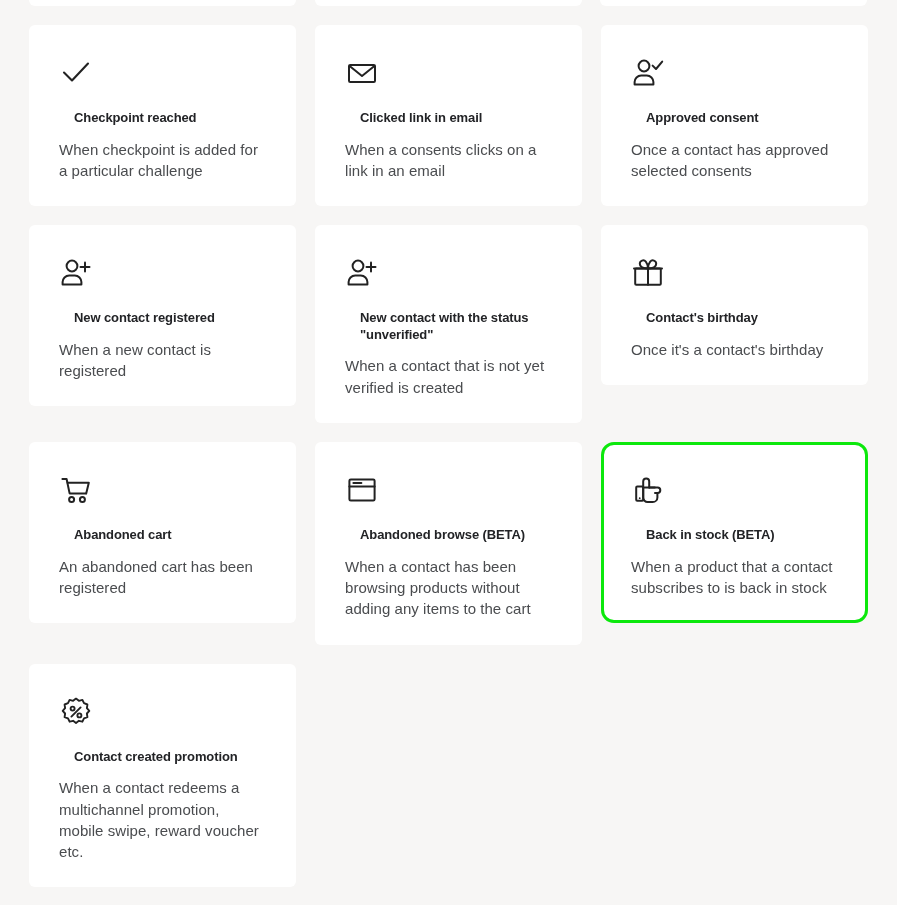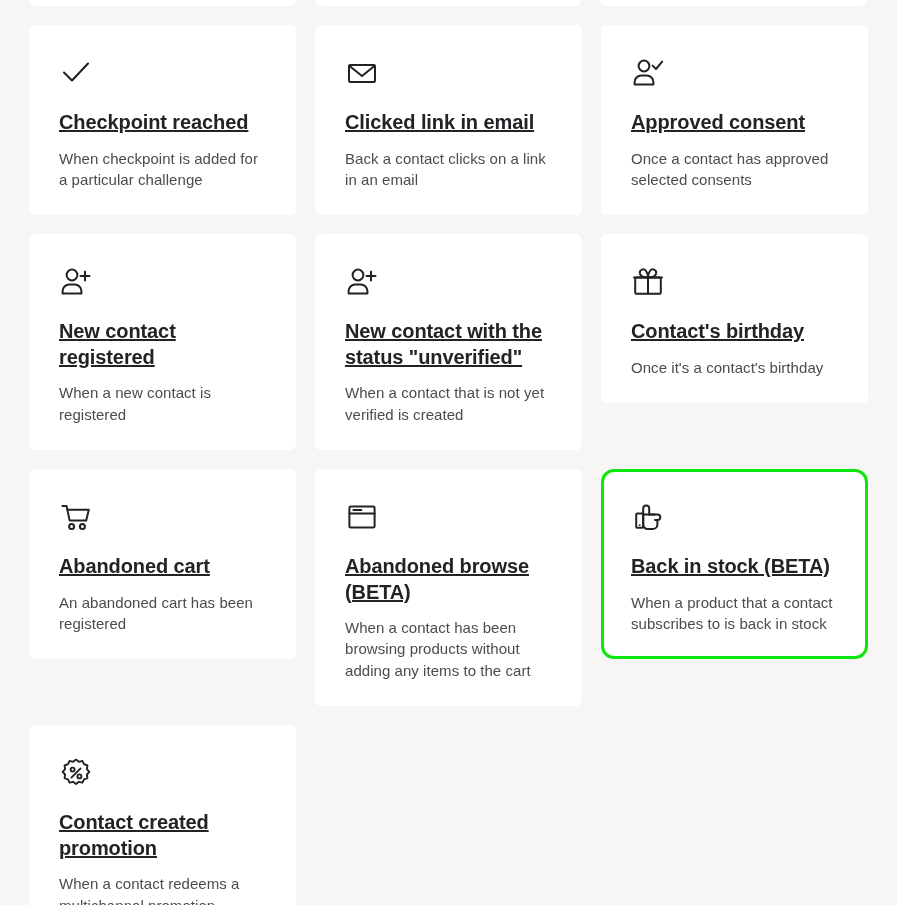--- a/index.html
+++ b/index.html
@@ -71,27 +71,26 @@
   .card-icon {
     width: 34px;
     height: 34px;
     margin-bottom: 20px;
     display: block;
     color: #222222;
   }
   .card-icon svg { display: block; width: 100%; height: 100%; }
 
   .card-title {
-    font-size: 20px;
+    font-size: 13px;
     font-weight: 700;
     line-height: 1.28;
     color: #222326;
     letter-spacing: -0.1px;
-    margin: 0 0 12px 0;
-    text-decoration: underline;
+    margin: 0 0 12px 15px;
   }
   .card.selected .card-title {
     font-weight: 600;
   }
 
   .card-desc {
     font-size: 15px;
     font-weight: 400;
     line-height: 1.42;
     color: #4a4c4f;
@@ -121,21 +120,21 @@
         <div class="card-desc">When checkpoint is added for a particular challenge</div>
       </div>
       <div class="card row-h1">
         <span class="card-icon">
           <svg viewBox="0 0 34 34" fill="none" stroke="currentColor" stroke-width="2" stroke-linecap="round" stroke-linejoin="round">
             <rect x="4" y="9" width="26" height="17" rx="1.2"></rect>
             <path d="M4.6 10 L17 20 L29.4 10"></path>
           </svg>
         </span>
         <div class="card-title">Clicked link in email</div>
-        <div class="card-desc">Back a contact clicks on a link in an email</div>
+        <div class="card-desc">When a consents clicks on a link in an email</div>
       </div>
       <div class="card row-h2">
         <span class="card-icon">
           <svg viewBox="0 0 34 34" fill="none" stroke="currentColor" stroke-width="2" stroke-linecap="round" stroke-linejoin="round">
             <circle cx="13" cy="10" r="5.4"></circle>
             <path d="M3.6 28.5 v-2.4 a6.6 6.6 0 0 1 6.6 -6.6 h5.6 a6.6 6.6 0 0 1 6.6 6.6 v2.4 z"></path>
             <path d="M21.6 9.6 L25 13 L31.2 5.6"></path>
           </svg>
         </span>
         <div class="card-title">Approved consent</div>

